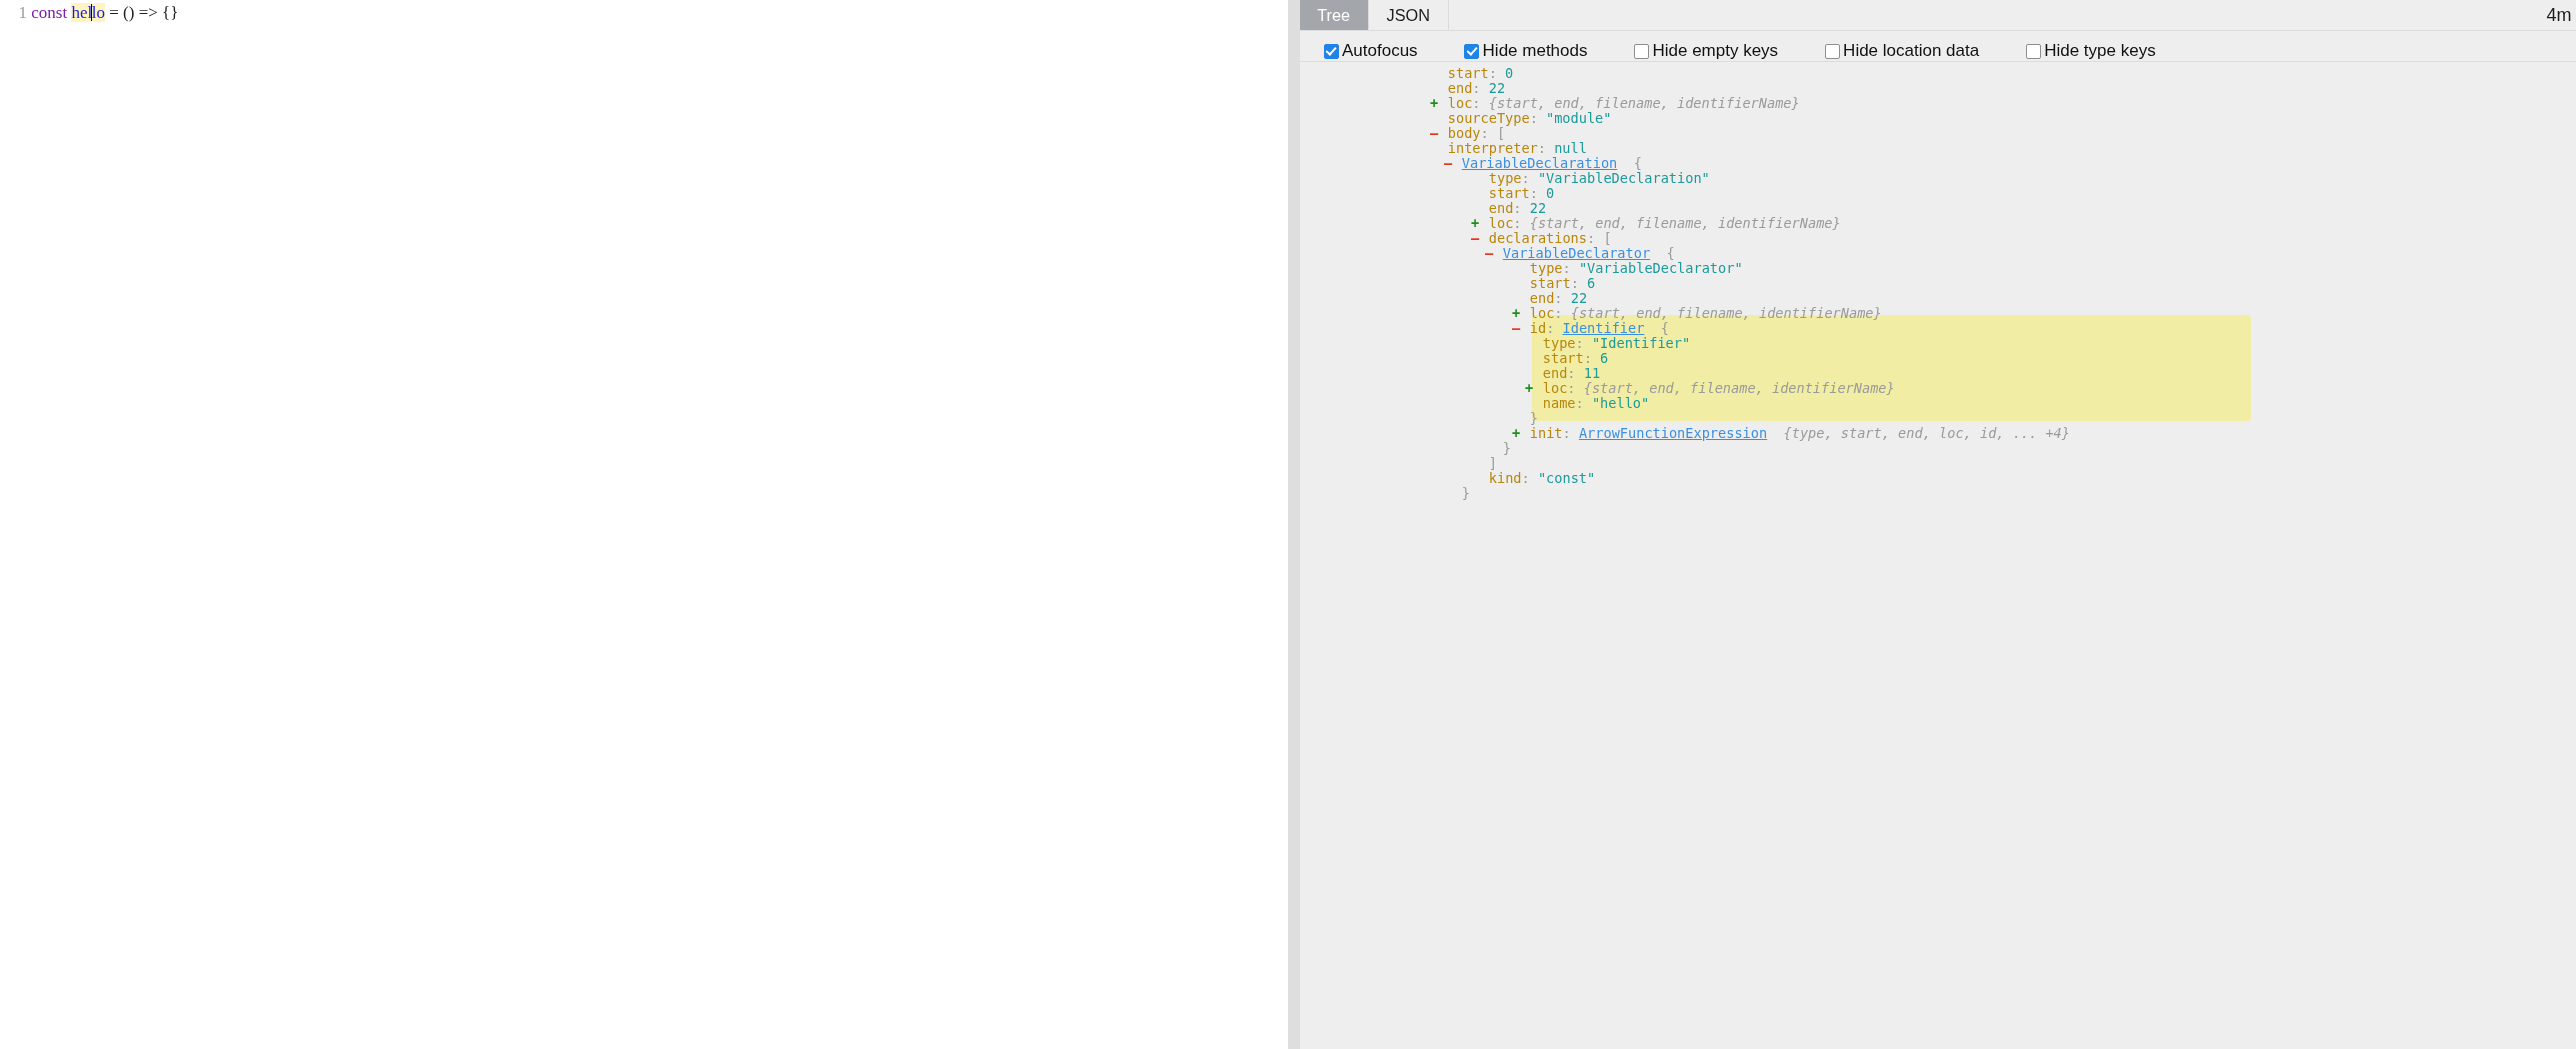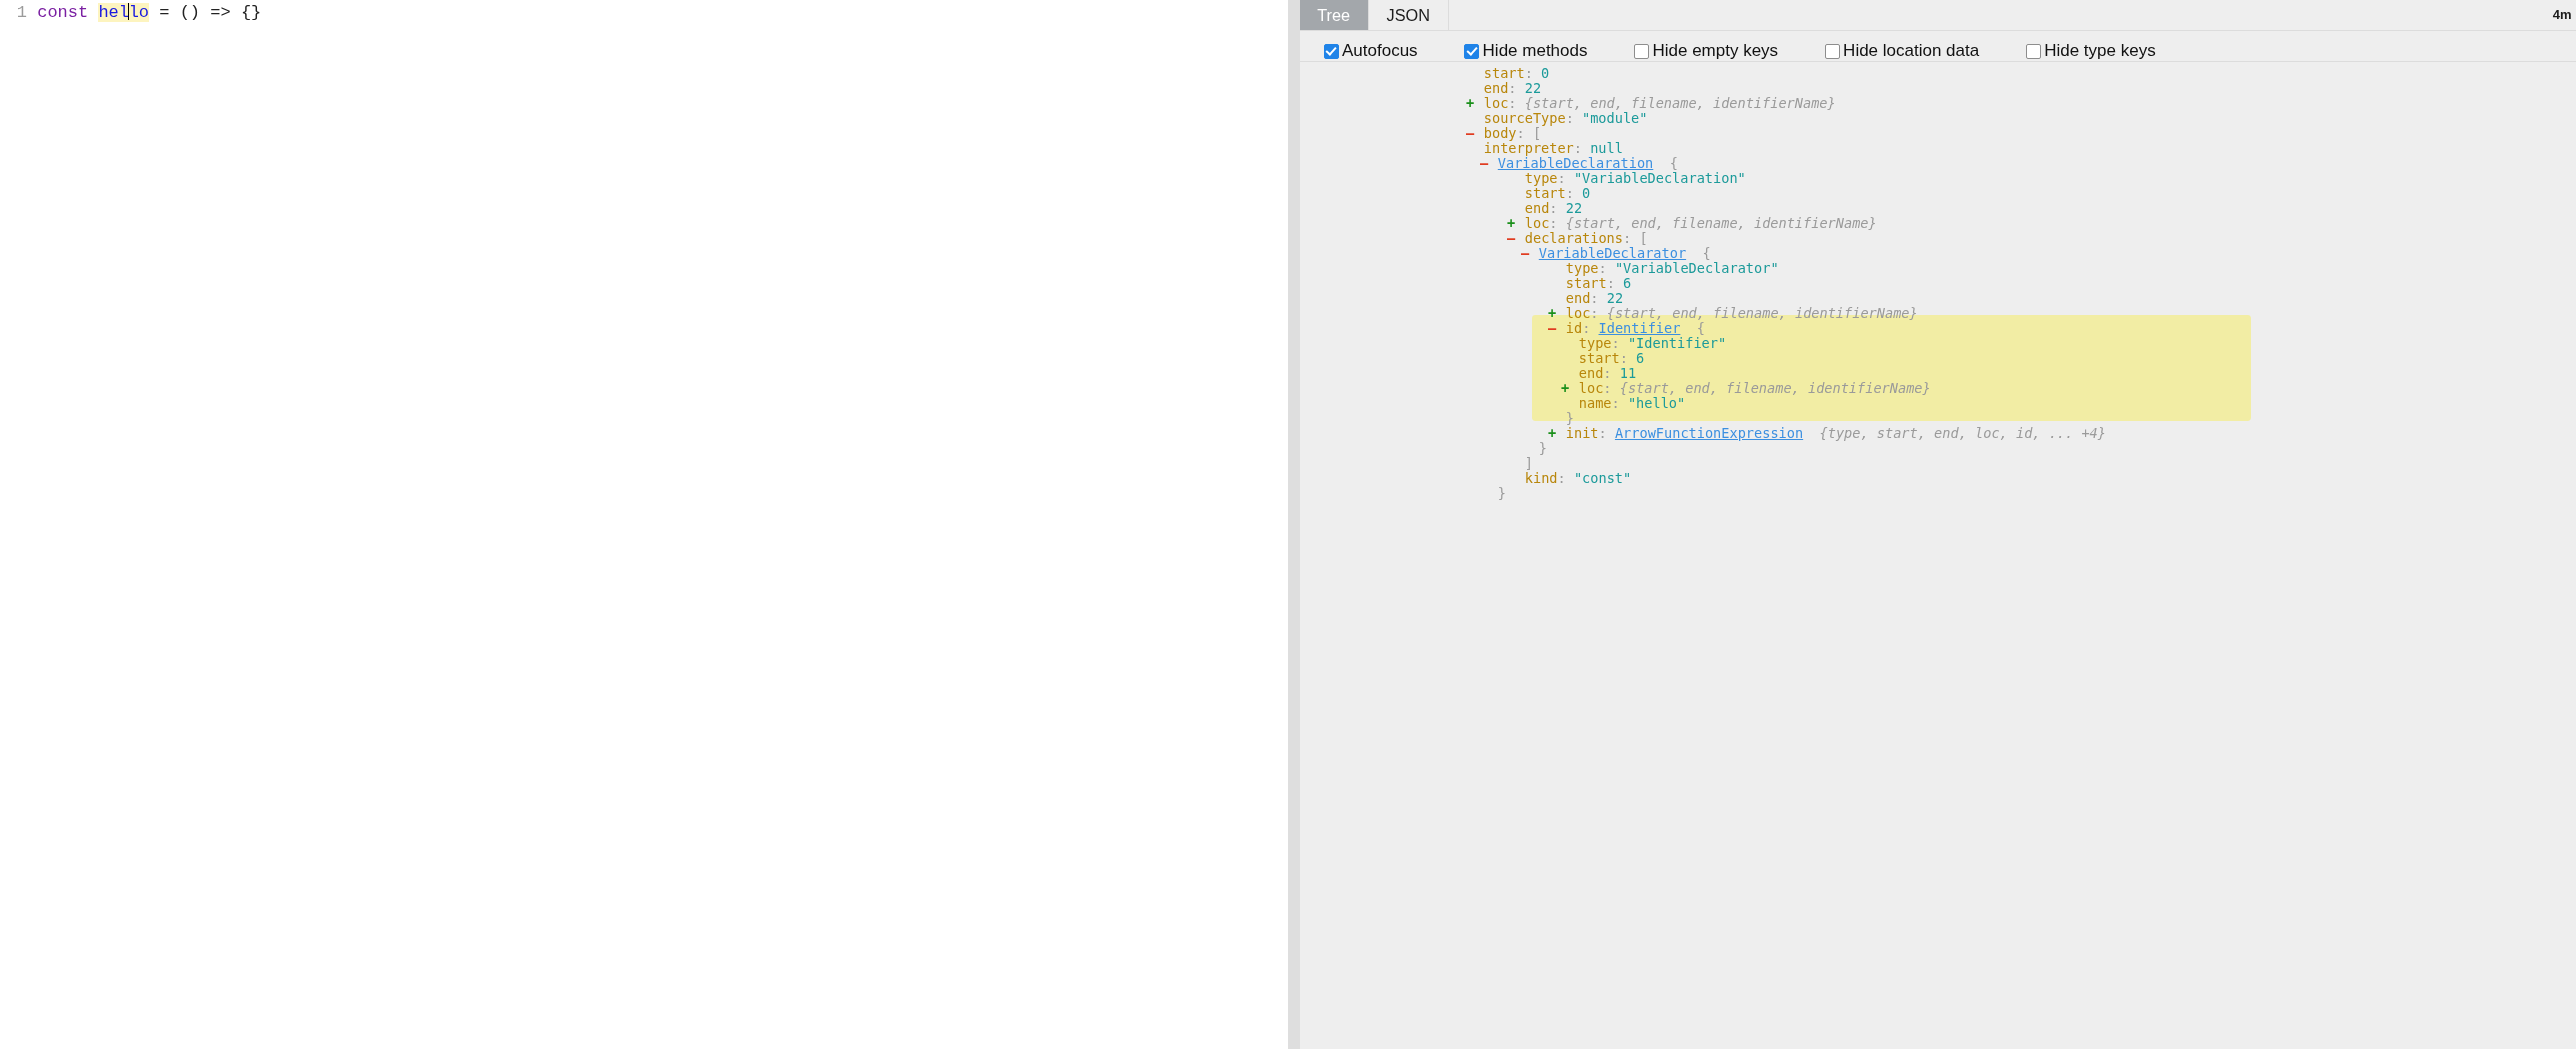--- a/index.html
+++ b/index.html
@@ -28,21 +28,21 @@
     overflow: hidden;
   }
 
   .code-line {
     position: absolute;
     top: 0px;
     left: 0px;
     height: 26px;
     line-height: 26px;
     white-space: pre;
-    font-family: Liberation Mono, monospace;
+    font-family: Liberation Serif, serif;
     font-size: 17px;
     letter-spacing: 0px;
   }
 
   .gutter-num {
     display: inline-block;
     width: 27px;
     text-align: right;
     color: #9b9b9b;
   }
@@ -106,24 +106,23 @@
   }
   .tab-filler {
     flex: 1 1 auto;
   }
   .timer {
     position: absolute;
     right: 2.7px;
     top: 0;
     height: 30px;
     line-height: 30px;
-    font-size: 13px;
+    font-size: 18px;
     color: #1c1c1c;
     padding-right: 1.4px;
-    font-weight: bold;
   }
 
   
   .optionsbar {
     height: 31px;
     display: flex;
     align-items: flex-end;
     padding-left: 24px;
     background: #eeeeee;
     border-bottom: 1.4px solid #dcdcdc;
@@ -184,21 +183,20 @@
   }
 
   .trow {
     position: relative;
     height: 15px;
     line-height: 15px;
     font-family: "DejaVu Sans Mono", "Liberation Mono", monospace;
     font-size: 13.6px;
     white-space: pre;
     z-index: 1;
-    padding-left: 36px;
   }
   .trow .ind {
     display: inline-block;
   }
   .toggle {
     display: inline-block;
     width: 11px;
     text-align: center;
     font-family: "DejaVu Sans Mono", "Liberation Mono", monospace;
     font-size: 13.6px;

